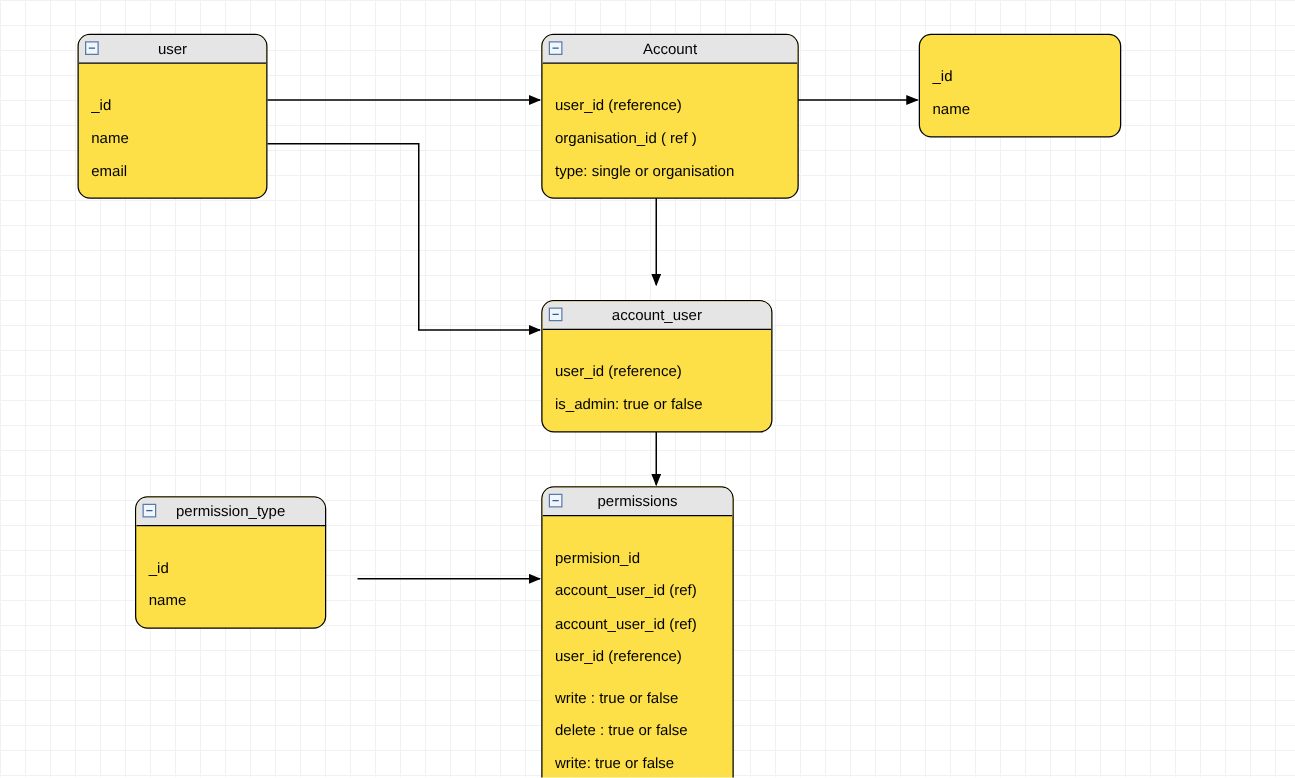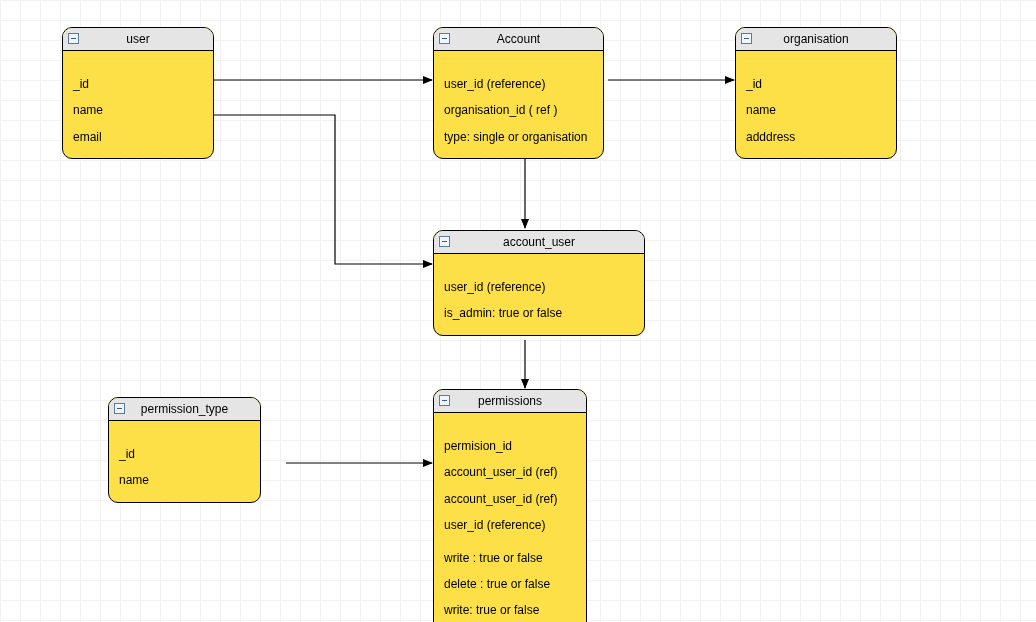--- a/index.html
+++ b/index.html
@@ -120,45 +120,40 @@
       <span class="collapse-icon"></span>
       <span class="title">user</span>
     </div>
     <div class="body">
       <div class="row">_id</div>
       <div class="row">name</div>
       <div class="row">email</div>
     </div>
   </div>
 
-  <div class="entity" style="left:433px; top:27px; width:171px;">
+  <div class="entity" style="left:433px; top:27px; width:206px;">
     <div class="header">
       <span class="collapse-icon"></span>
       <span class="title">Account</span>
     </div>
     <div class="body">
       <div class="row">user_id (reference)</div>
       <div class="row">organisation_id ( ref )</div>
       <div class="row">type:  single or organisation</div>
     </div>
   </div>
 
   <div class="entity" style="left:735px; top:27px; width:162px;">
-    <div class="header">
-      <span class="collapse-icon"></span>
-      <span class="title">organisation</span>
-    </div>
     <div class="body">
       <div class="row">_id</div>
       <div class="row">name</div>
-      <div class="row">adddress</div>
     </div>
   </div>
 
-  <div class="entity" style="left:433px; top:230px; width:212px;">
+  <div class="entity" style="left:433px; top:240px; width:185px;">
     <div class="header">
       <span class="collapse-icon"></span>
       <span class="title">account_user</span>
     </div>
     <div class="body">
       <div class="row">user_id (reference)</div>
       <div class="row">is_admin: true or false</div>
     </div>
   </div>
 

